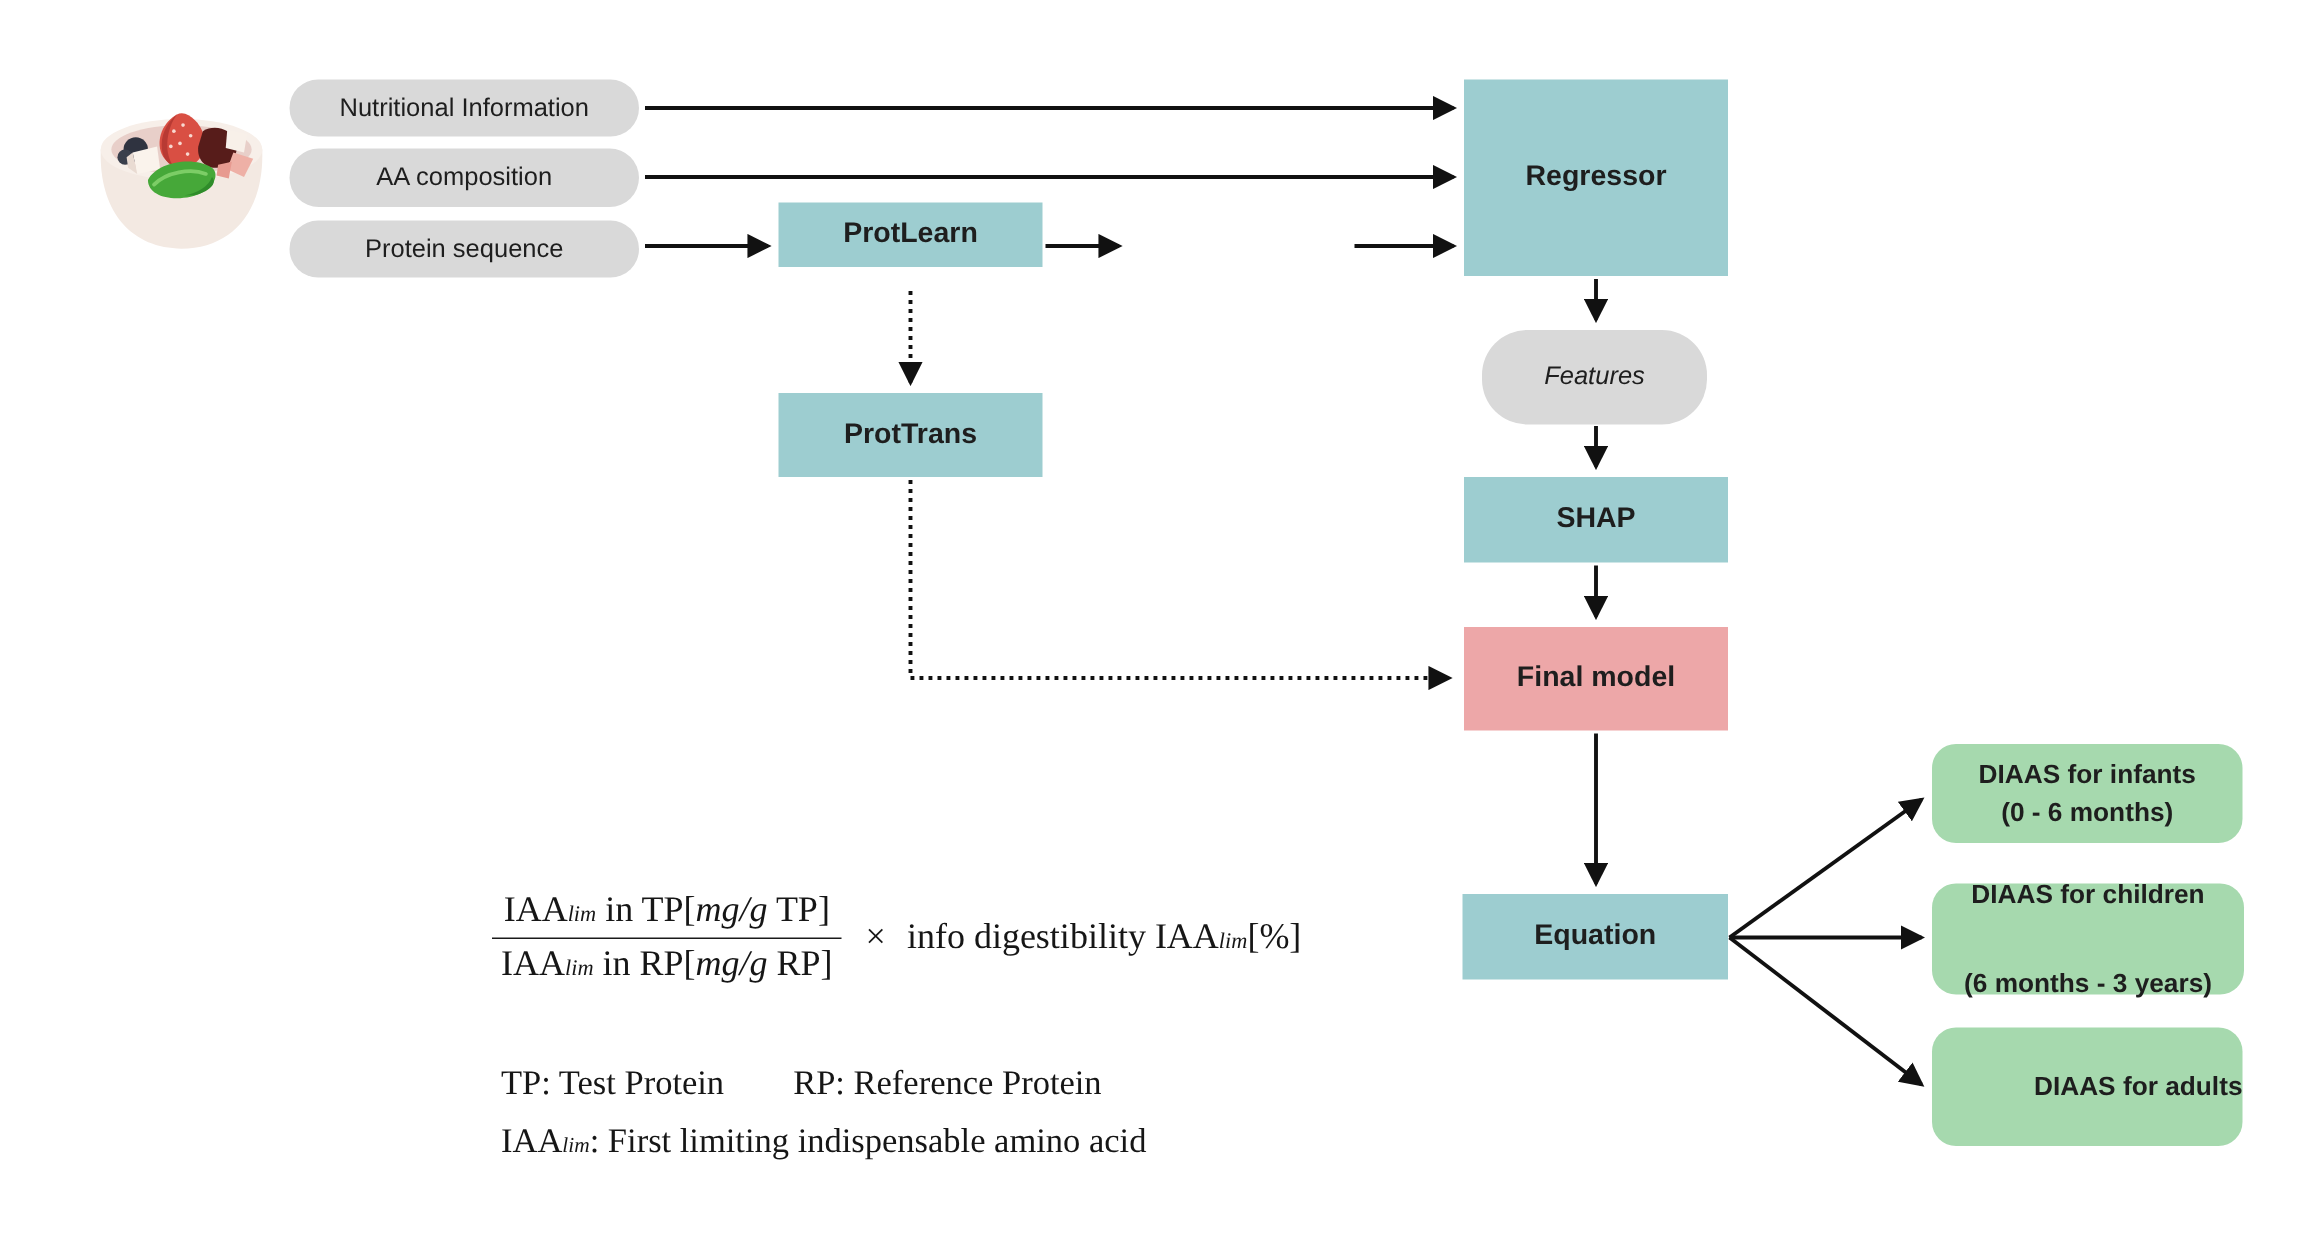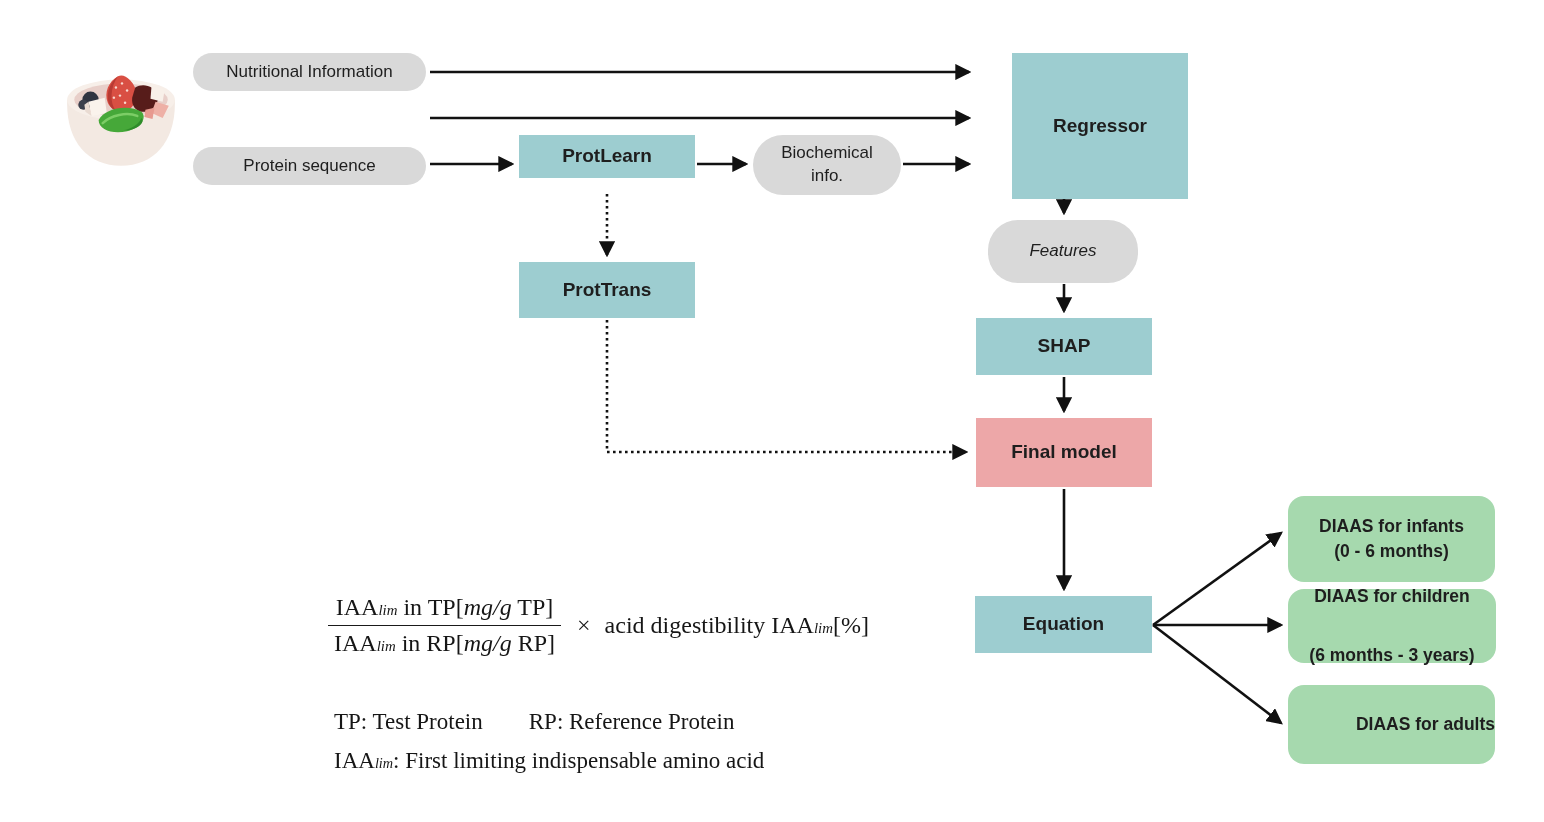--- a/index.html
+++ b/index.html
@@ -89,69 +89,69 @@
     <polygon points="94,42 107,46 101,58 90,53" fill="#eeb0a6"></polygon>
     <polygon points="84,50 93,48 91,59 83,57" fill="#e79a90"></polygon>
     <path d="M38,60 C44,48 68,44 80,52 C86,57 80,68 66,71 C52,74 38,70 38,60 Z" fill="#46a839"></path>
     <path d="M42,63 C50,55 66,52 76,56" stroke="#7ccd66" stroke-width="2.5" fill="none" stroke-linecap="round"></path>
     <path d="M62,70 C70,69 78,64 80,58 C84,62 78,68 68,70 Z" fill="#2f8c2a"></path>
   </svg>
 
   <div class="node pill" style="left:193px;top:53px;width:233px;height:38px;">
     <span>Nutritional Information</span>
   </div>
+  <div class="node pill" style="left:193px;top:99px;width:233px;height:39px;">
+    <span>AA composition</span>
+  </div>
   <div class="node pill" style="left:193px;top:147px;width:233px;height:38px;">
     <span>Protein sequence</span>
   </div>
 
   <div class="node teal" style="left:519px;top:135px;width:176px;height:43px;">
     <span>ProtLearn</span>
   </div>
-  <div class="node pill-round" style="left:753px;top:135px;width:148px;height:60px;padding:0 20px;line-height:1.35;">
-    <span>Biochemical info.</span>
-  </div>
   <div class="node teal" style="left:519px;top:262px;width:176px;height:56px;">
     <span>ProtTrans</span>
   </div>
-  <div class="node teal" style="left:976px;top:53px;width:176px;height:146px;margin-left:36px;">
+  <div class="node teal" style="left:976px;top:53px;width:176px;height:131px;">
     <span>Regressor</span>
   </div>
   <div class="node pill-round" style="left:988px;top:220px;width:150px;height:63px;font-style:italic;">
     <span>Features</span>
   </div>
   <div class="node teal" style="left:976px;top:318px;width:176px;height:57px;">
     <span>SHAP</span>
   </div>
   <div class="node pink" style="left:976px;top:418px;width:176px;height:69px;">
     <span>Final model</span>
   </div>
   <div class="node teal" style="left:975px;top:596px;width:177px;height:57px;">
     <span>Equation</span>
   </div>
 
-  <div class="node greenbox" style="left:1288px;top:496px;width:207px;height:86px;">
+  <div class="node greenbox" style="left:1288px;top:496px;width:207px;height:66px;">
     <div>DIAAS for infants</div>
     <div>(0 - 6 months)</div>
   </div>
   <div class="node greenbox" style="left:1288px;top:589px;width:208px;height:74px;gap:33px;">
     <div>DIAAS for children</div>
     <div>(6 months - 3 years)</div>
   </div>
   <div class="node greenbox" style="left:1288px;top:685px;width:207px;height:79px;align-items:flex-end;">
     <div>DIAAS for adults</div>
     <div></div>
   </div>
 
   <div id="formula">
     <span class="frac">
       <span class="num"><span>IAA</span><span class="sub">lim</span><span> in TP[</span><span class="it">mg/g</span><span> TP]</span></span>
       <span class="den"><span>IAA</span><span class="sub">lim</span><span> in RP[</span><span class="it">mg/g</span><span> RP]</span></span>
     </span>
     <span class="times">×</span>
-    <span><span>acid digestibility IAA</span><span class="sub">lim</span><span>[%]</span></span>
+    <span><span>info digestibility IAA</span><span class="sub">lim</span><span>[%]</span></span>
   </div>
 
   <div id="legend">
     <div>
       <span>TP: Test Protein</span><span class="rp-gap">RP: Reference Protein</span>
     </div>
     <div>
       <span>IAA</span><span class="sub">lim</span><span>: First limiting indispensable amino acid</span>
     </div>
   </div>

